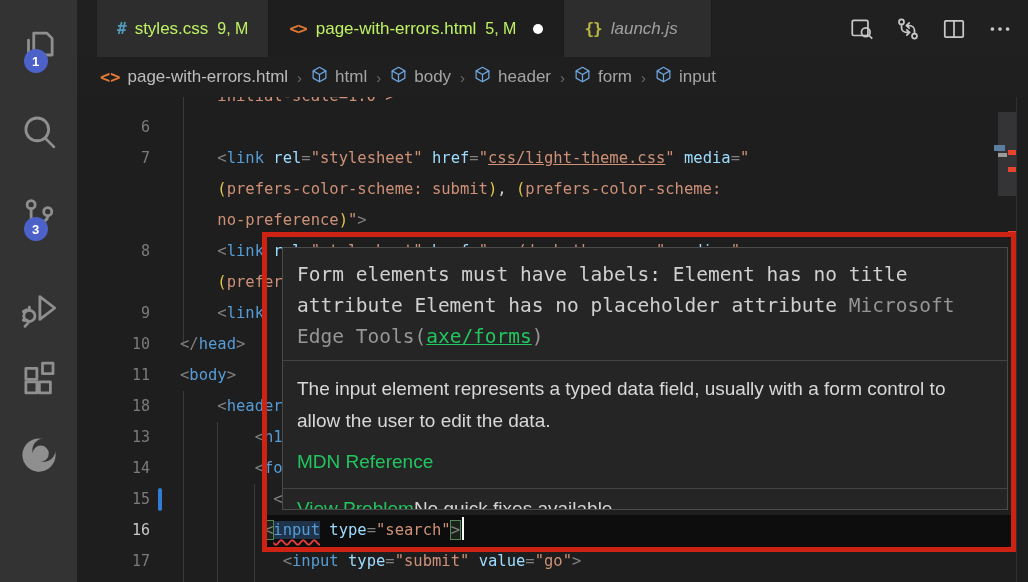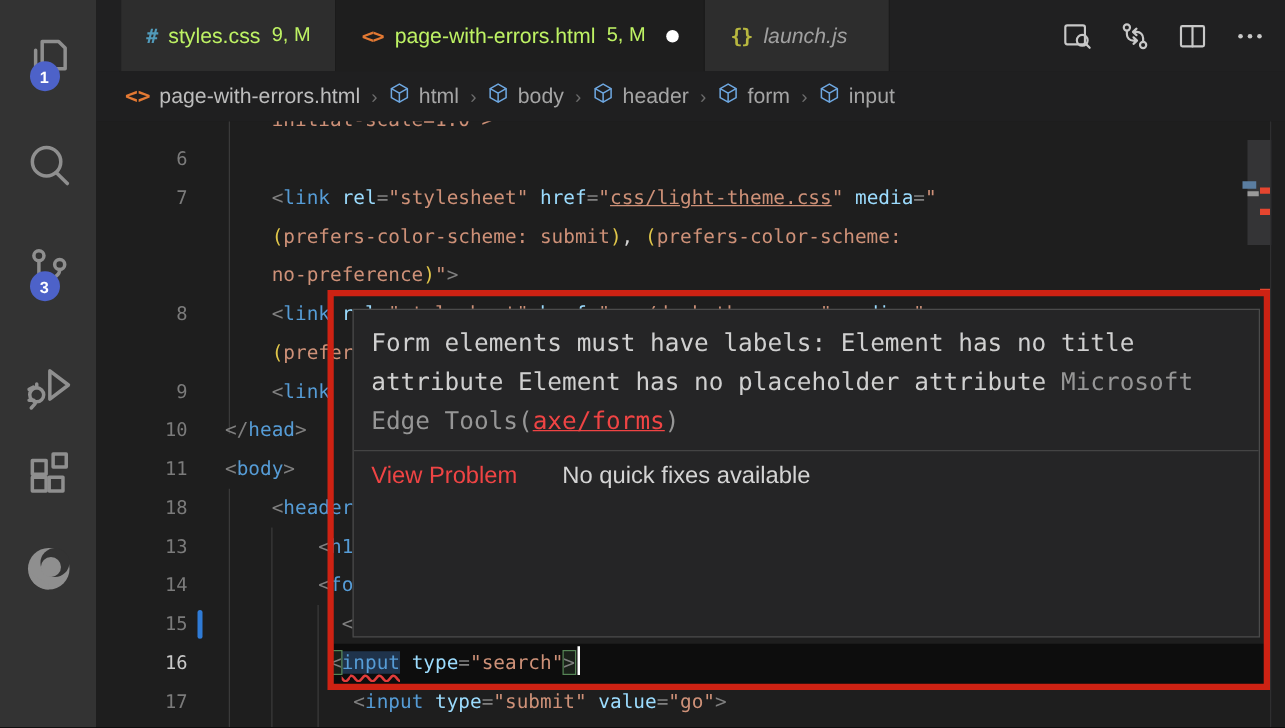--- a/index.html
+++ b/index.html
@@ -62,25 +62,25 @@
   
   #minimap-slider { position:absolute; left:921px; top:15px; width:19px; height:84px; background:rgba(90,90,95,.38); z-index:1; }
   .mm-mark { position:absolute; z-index:1; }
   #ruler-sep { position:absolute; left:939px; top:0; width:1px; height:485px; background:#2f2f30; z-index:1; }
   
   #hover-popup { position:absolute; left:205px; top:150px; width:726px; height:263px; background:#252526;
                  border:1px solid #4b4b4b; z-index:4; overflow:hidden; }
   #hover-msg { padding:11px 14px 8px 14px; font-family:"DejaVu Sans Mono", monospace; font-size:19.5px;
                line-height:31px; color:#d0d0d0; border-bottom:1px solid #444444; }
   #hover-msg .src-dim { color:#969696; }
-  a.pop-link { color:#ef4444; text-decoration:none; cursor:pointer; }
+  a.pop-link { color:#22c55e; text-decoration:none; cursor:pointer; }
   a.pop-link.u { text-decoration:underline; }
   #hover-desc { padding:12px 14px 10px 14px; font-size:19px; line-height:32px; color:#d8d8d8; border-bottom:1px solid #444444; }
   #hover-desc .mdn-row { margin-top:9px; font-size:19px; }
-  #hover-status { display:flex; align-items:center; gap:36px; padding:9px 14px; font-size:19px; color:#d4d4d4; }
+  #hover-status { display:flex; align-items:center; padding:9px 14px; font-size:19px; color:#d4d4d4; }
   
   #error-annotation { position:absolute; left:185px; top:135px; width:754px; height:320px;
                       border:5px solid #ce2213; z-index:5; pointer-events:none; }
 </style>
 </head>
 <body>
 
 <div id="window">
 
   <div id="activitybar">
@@ -333,20 +333,24 @@
     <div class="mm-mark" style="left:921px; top:56px; width:9px; height:4px; background:#9a9a9a;"></div>
     <div class="mm-mark" style="left:931px; top:53px; width:8px; height:5px; background:#e5452f;"></div>
     <div class="mm-mark" style="left:931px; top:70px; width:8px; height:5px; background:#e5452f;"></div>
     <div class="mm-mark" style="left:931px; top:134px; width:8px; height:5px; background:#e5452f;"></div>
     <div id="ruler-sep"></div>
 
     <div id="hover-popup">
       <div id="hover-msg">
         <span>Form elements must have labels: Element has no title attribute Element has no placeholder attribute </span><span class="src-dim">Microsoft Edge Tools</span><span class="src-dim">(</span><a class="pop-link u">axe/forms</a><span class="src-dim">)</span>
       </div>
+      <div id="hover-desc">
+        <div>The input element represents a typed data field, usually with a form control to allow the user to edit the data.</div>
+        <div class="mdn-row"><a class="pop-link">MDN Reference</a></div>
+      </div>
       <div id="hover-status">
         <a class="pop-link">View Problem</a>
         <span>No quick fixes available</span>
       </div>
     </div>
 
     <div id="error-annotation"></div>
   </div>
 
 </div>

